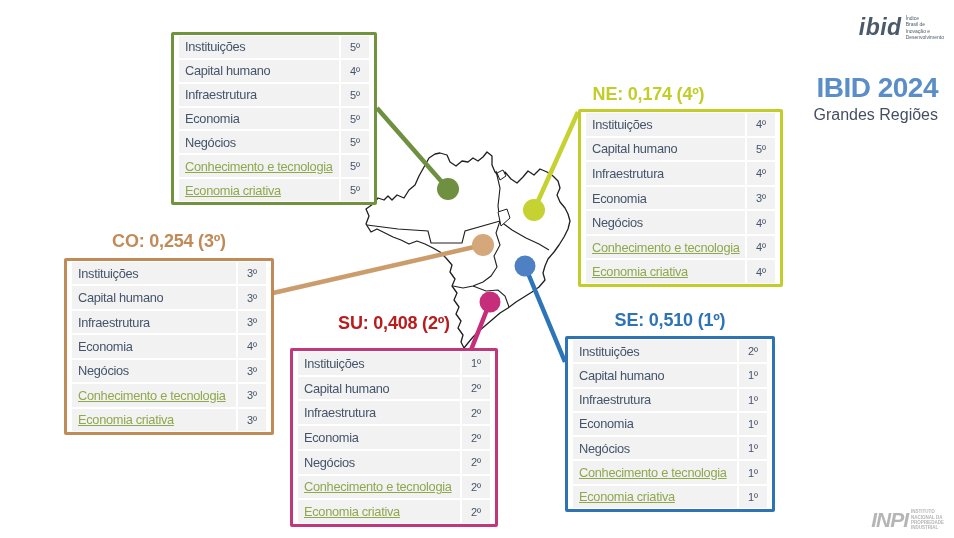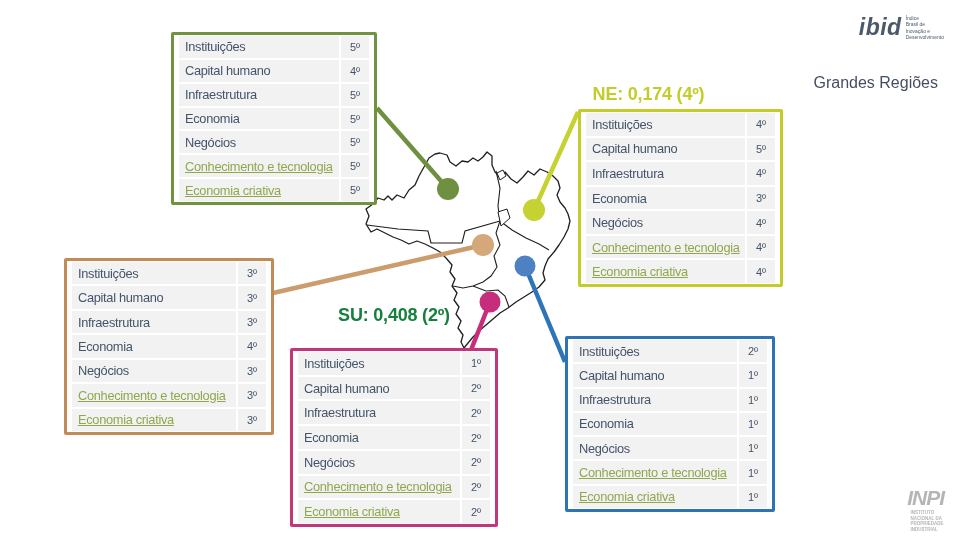--- a/index.html
+++ b/index.html
@@ -40,21 +40,21 @@
   .ibid-mark { font-size:23px; font-weight:bold; font-style:italic; letter-spacing:0.5px; }
   .ibid-caption { margin-left:4px; font-size:5px; line-height:1.25; color:#4a5a6a; }
 
   .title-block { position:absolute; top:72px; right:16px; z-index:2; text-align:right; }
   .main-title { font-size:28px; font-weight:bold; color:#5b8dc7; letter-spacing:-0.5px; }
   .sub-title { font-size:16px; color:#454f63; margin-top:2px; }
 
   
   .inpi-logo {
     position:absolute; right:10px; bottom:6px; z-index:2;
-    display:flex; align-items:center; color:#b5b5b5;flex-direction:column;
+    display:flex; align-items:center; color:#b5b5b5;
   }
   .inpi-mark { font-size:21px; font-weight:bold; font-style:italic; letter-spacing:-1px; }
   .inpi-caption { margin-left:3px; font-size:4.5px; font-weight:bold; line-height:1.2; }
 </style>
 </head>
 <body>
 
 <div id="canvas">
 
   <svg id="map-layer" width="954" height="538" viewBox="0 0 954 538">
@@ -147,20 +147,21 @@
     <div class="rrow green">
         <span class="lbl">Conhecimento e tecnologia</span>
         <span class="rnk">4º</span>
       </div>
     <div class="rrow green">
         <span class="lbl">Economia criativa</span>
         <span class="rnk">4º</span>
       </div>
   </div>
 
+  <div class="rtitle" style="left: 64px; top: 231px; width: 210px; color: rgb(192, 139, 87);">CO: 0,254 (3º)</div>
   <div class="rbox" style="left: 64px; top: 258px; width: 210px; height: 177px; border-color: rgb(192, 139, 87);">
     <div class="rrow">
         <span class="lbl">Instituições</span>
         <span class="rnk">3º</span>
       </div>
     <div class="rrow">
         <span class="lbl">Capital humano</span>
         <span class="rnk">3º</span>
       </div>
     <div class="rrow">
@@ -178,21 +179,21 @@
     <div class="rrow green">
         <span class="lbl">Conhecimento e tecnologia</span>
         <span class="rnk">3º</span>
       </div>
     <div class="rrow green">
         <span class="lbl">Economia criativa</span>
         <span class="rnk">3º</span>
       </div>
   </div>
 
-  <div class="rtitle" style="left: 290px; top: 305px; width: 208px; color: #15803d;">SU: 0,408 (2º)</div>
+  <div class="rtitle" style="left: 290px; top: 313px; width: 208px; color: #b91c1c;">SU: 0,408 (2º)</div>
   <div class="rbox" style="left: 290px; top: 348px; width: 208px; height: 179px; border-color: rgb(194, 55, 123);">
     <div class="rrow">
         <span class="lbl">Instituições</span>
         <span class="rnk">1º</span>
       </div>
     <div class="rrow">
         <span class="lbl">Capital humano</span>
         <span class="rnk">2º</span>
       </div>
     <div class="rrow">
@@ -210,20 +211,21 @@
     <div class="rrow green">
         <span class="lbl">Conhecimento e tecnologia</span>
         <span class="rnk">2º</span>
       </div>
     <div class="rrow green">
         <span class="lbl">Economia criativa</span>
         <span class="rnk">2º</span>
       </div>
   </div>
 
+  <div class="rtitle" style="left: 565px; top: 310px; width: 210px; color: rgb(46, 116, 181);">SE: 0,510 (1º)</div>
   <div class="rbox" style="left: 565px; top: 336px; width: 210px; height: 176px; border-color: rgb(46, 116, 181);">
     <div class="rrow">
         <span class="lbl">Instituições</span>
         <span class="rnk">2º</span>
       </div>
     <div class="rrow">
         <span class="lbl">Capital humano</span>
         <span class="rnk">1º</span>
       </div>
     <div class="rrow">
@@ -252,20 +254,21 @@
     <span class="ibid-mark">ibid</span>
     <span class="ibid-caption">
       <div>Índice</div>
       <div>Brasil de</div>
       <div>Inovação e</div>
       <div>Desenvolvimento</div>
     </span>
   </div>
 
   <div class="title-block">
+    <div class="main-title">IBID 2024</div>
     <div class="sub-title">Grandes Regiões</div>
   </div>
 
   <div class="inpi-logo">
     <span class="inpi-mark">INPI</span>
     <span class="inpi-caption">
       <div>INSTITUTO</div>
       <div>NACIONAL DA</div>
       <div>PROPRIEDADE</div>
       <div>INDUSTRIAL</div>

